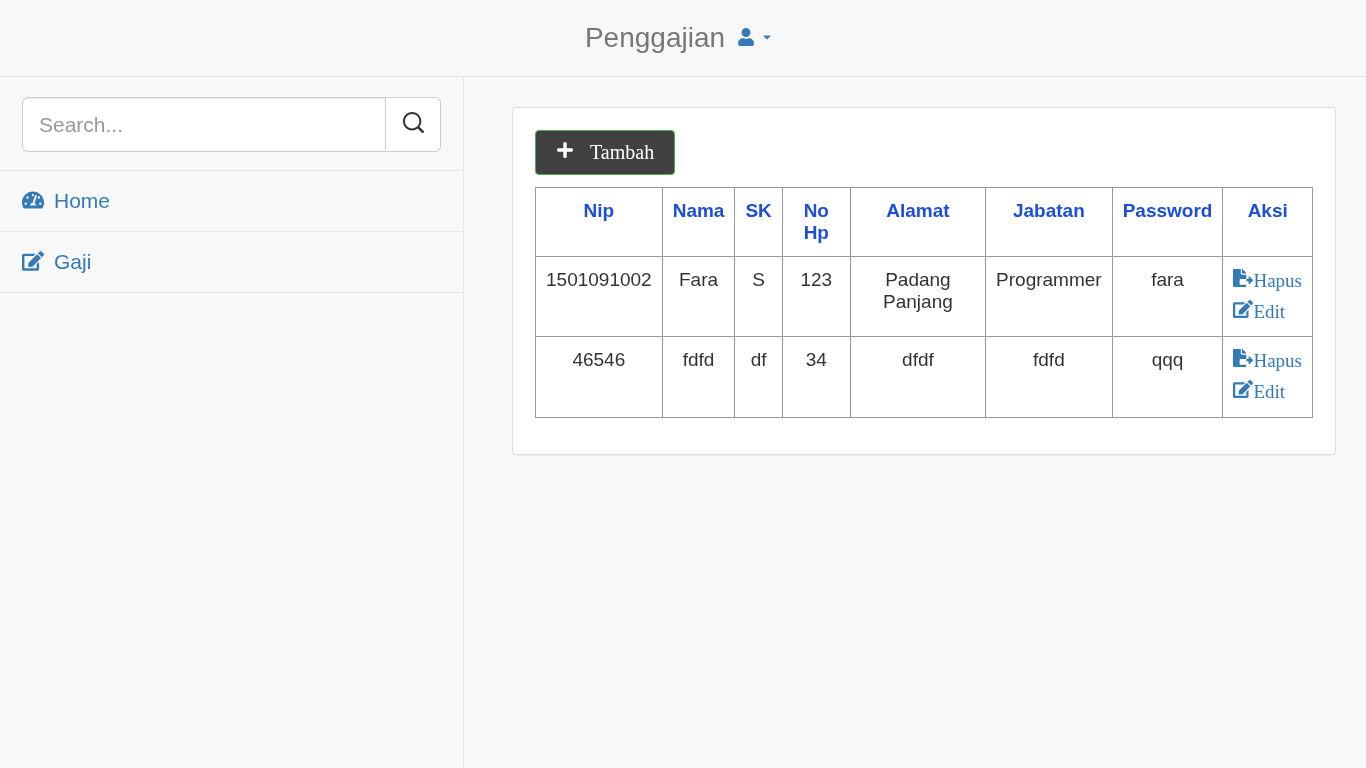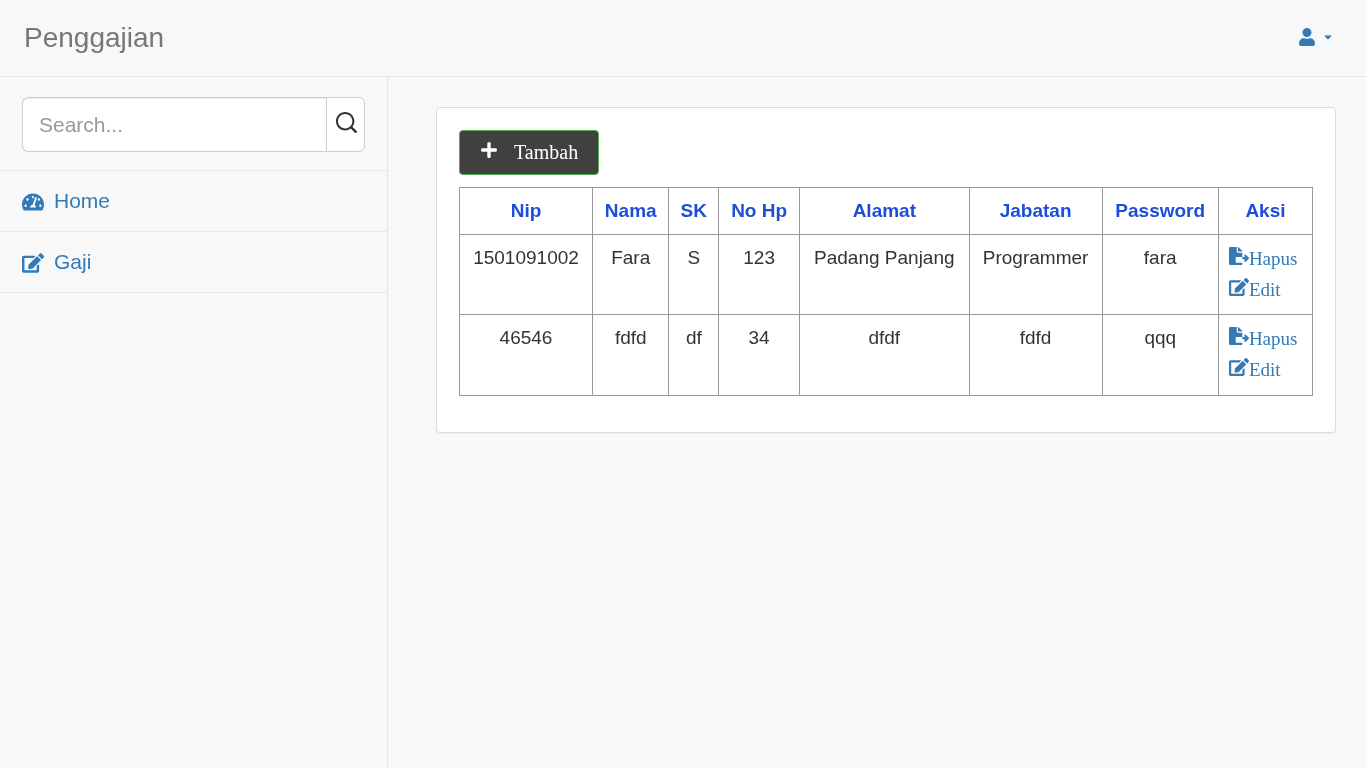--- a/index.html
+++ b/index.html
@@ -9,42 +9,42 @@
     color: #333;
     background: #f8f8f8;
     overflow-y: scroll;
   }
   .topbar {
     background: #f8f8f8;
     border-bottom: 1px solid #e7e7e7;
     height: 77px;
     display: flex;
     align-items: center;
-    justify-content: space-between;
+    justify-content: center;
     padding: 0 20px 0 24px;
   }
   .brand {
     font-size: 28px;
     color: #777;
     font-weight: 400;
   }
   .user-menu {
     display: flex;
     align-items: center;
     gap: 6px;
     color: #337ab7;
     cursor: pointer;
     padding: 8px 12px;
   }
   .layout {
     display: flex;
     align-items: flex-start;
   }
   .sidebar {
-    width: 388px;
+    width: 464px;
     background: #f8f8f8;
     border-right: 1px solid #e7e7e7;
     min-height: calc(100vh - 77px);
     padding: 20px 0 8px 0;
   }
   .search-wrap {
     padding: 0 22px 18px 22px;
   }
   .input-group {
     display: flex;
@@ -76,21 +76,21 @@
   }
   .nav-list {
     list-style: none;
     border-top: 1px solid #e7e7e7;
   }
   .nav-item {
     border-bottom: 1px solid #e7e7e7;
   }
   .nav-link {
     display: flex;
-    align-items: flex-end;
+    align-items: flex-start;
     gap: 10px;
     padding: 18px 22px;
     color: #337ab7;
     font-size: 21px;
     cursor: pointer;
     text-decoration: none;
   }
   .nav-icon { width: 22px; display: inline-flex; justify-content: center; }
 
   .main {

